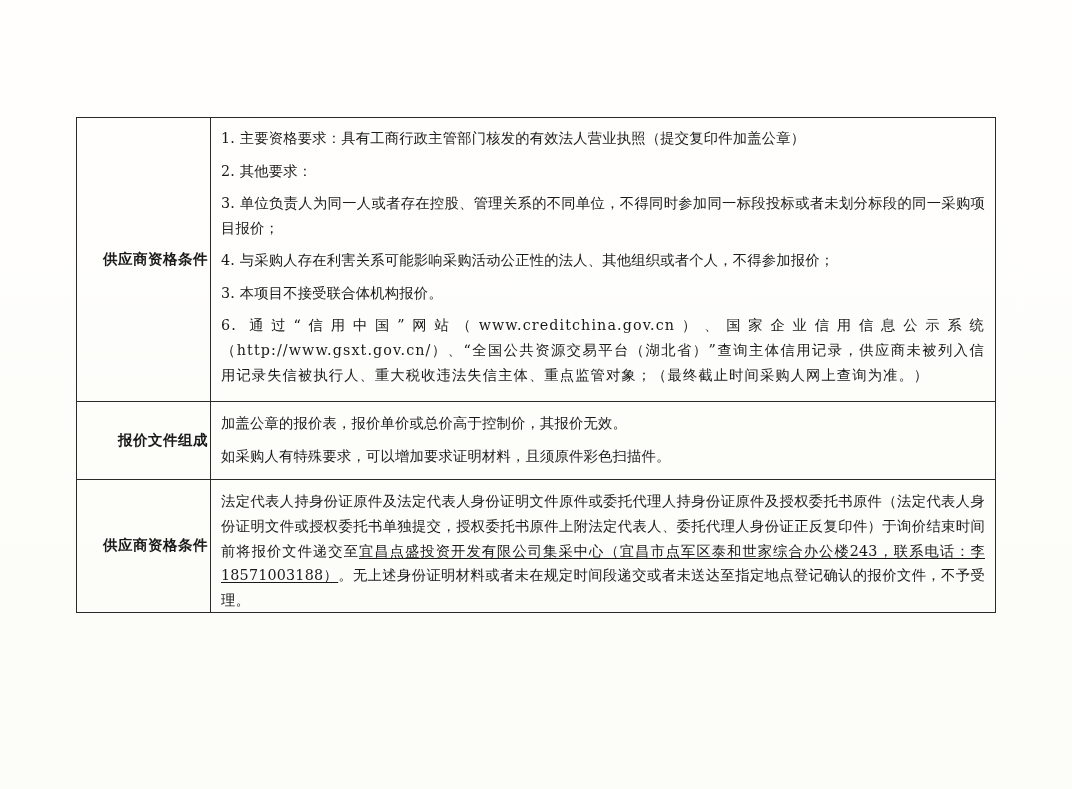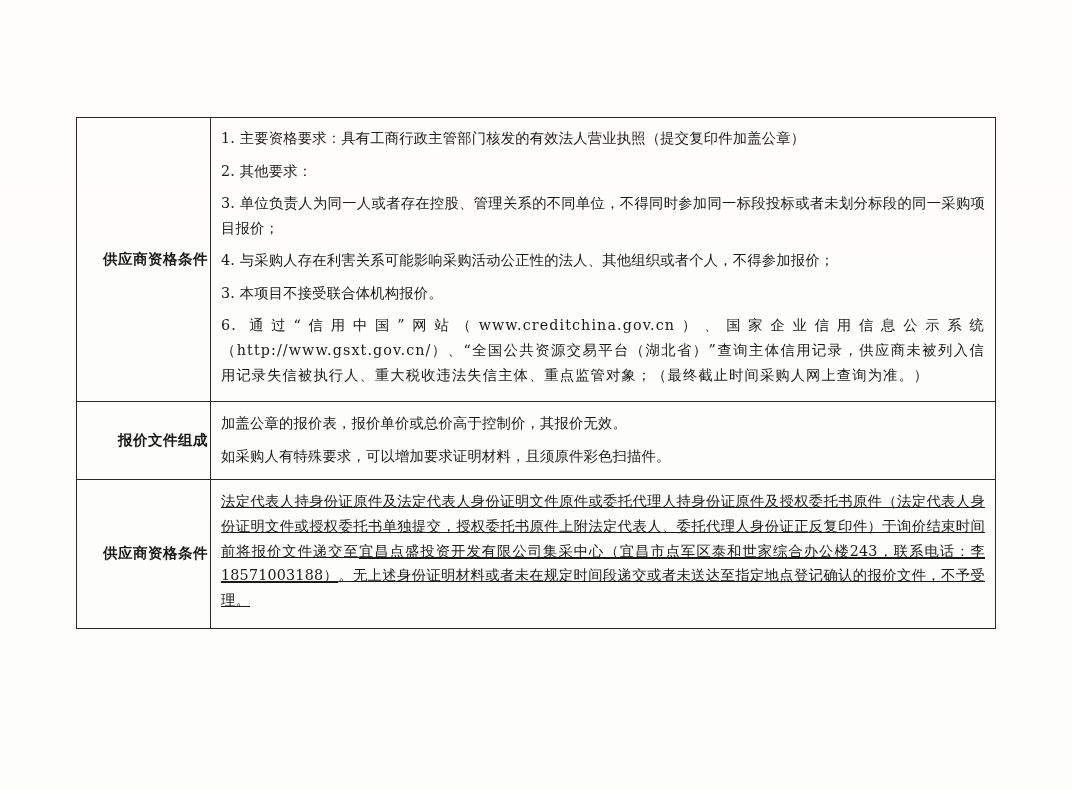--- a/index.html
+++ b/index.html
@@ -75,21 +75,21 @@
   }
   .mono-ish {
     letter-spacing: 1.1px;
   }
   .underline-txt {
     text-decoration: underline;
     text-underline-offset: 2px;
   }
   .row-qual .body-cell { padding-bottom: 14px; }
   .row-compose .body-cell { padding-top: 9px; padding-bottom: 11px; }
-  .row-deliver .body-cell { padding-top: 9px; padding-bottom: 16px; text-decoration: underline; }
+  .row-deliver .body-cell { padding-top: 9px; padding-bottom: 0; }
 </style>
 </head>
 <body>
 
 <div class="page">
   <div class="paper-tint"></div>
 
   <table class="doc-table">
     <colgroup>
       <col style="width:134px">

